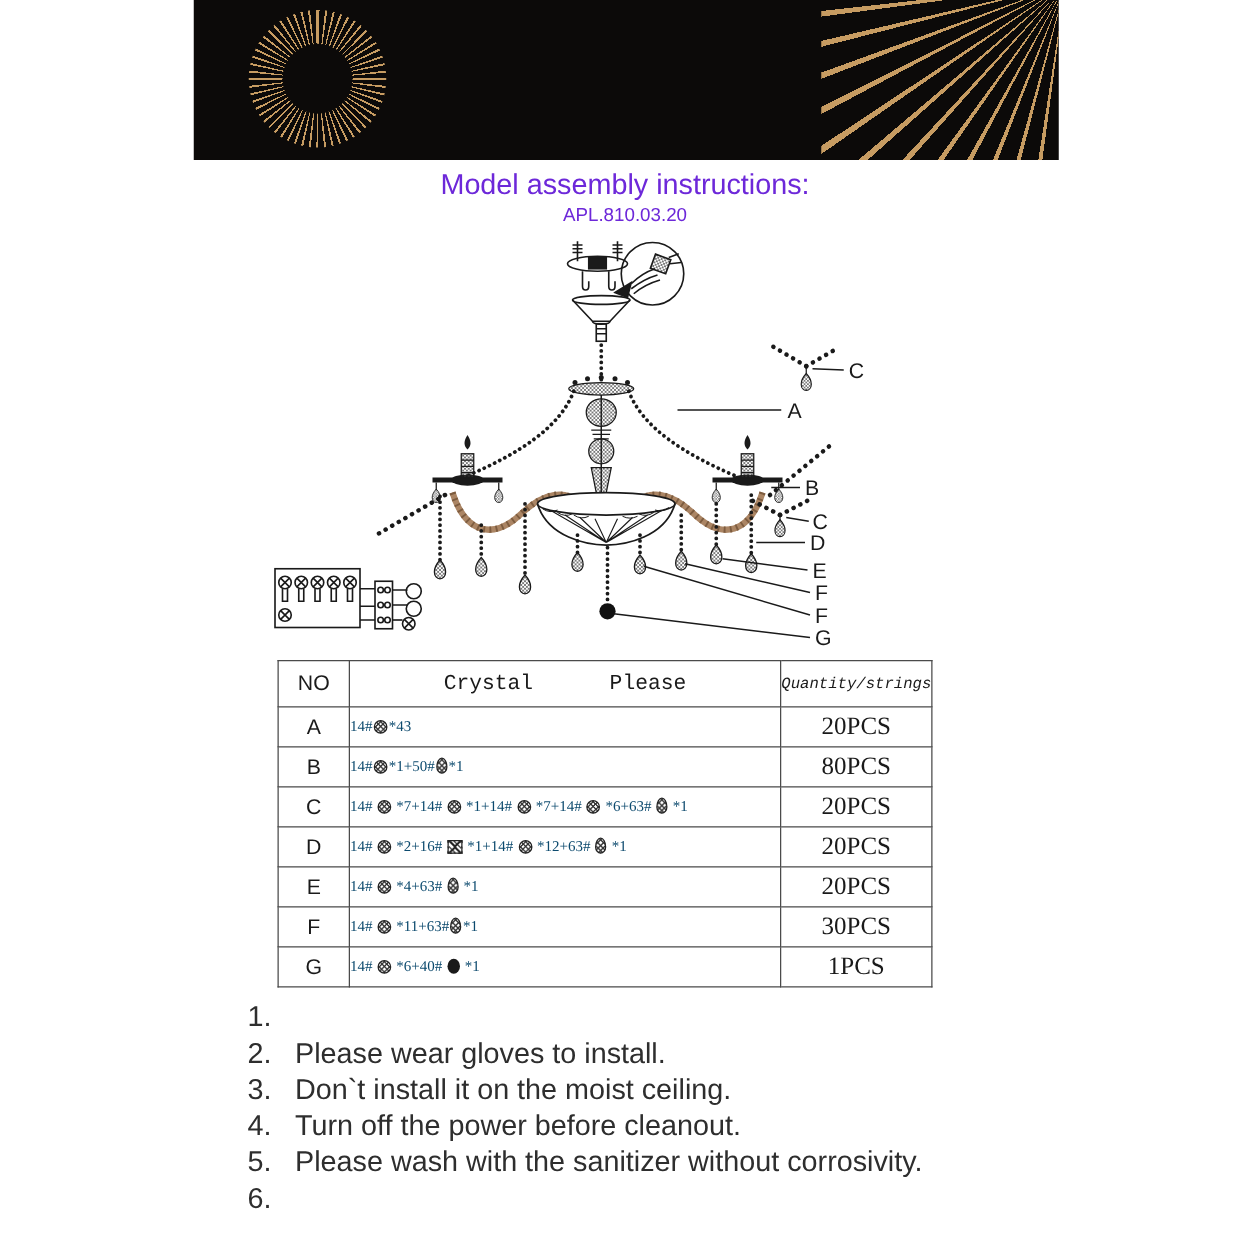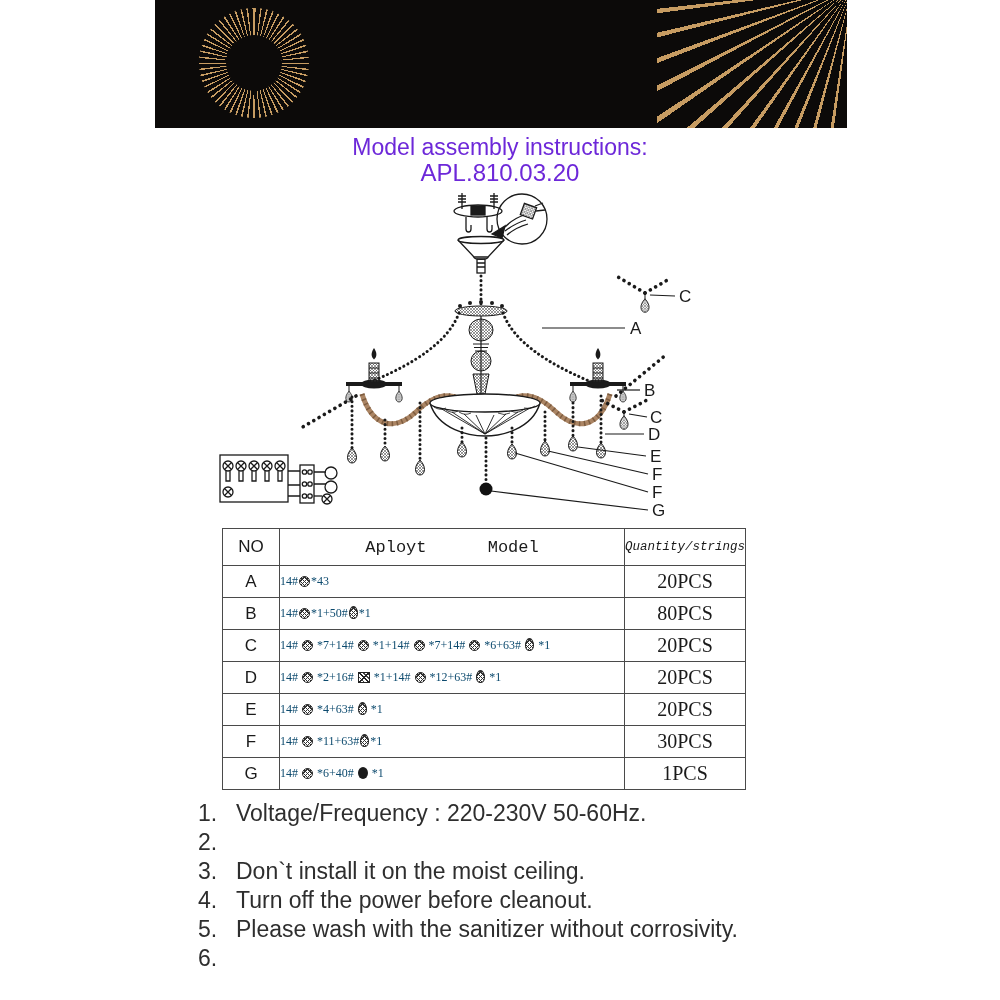--- a/index.html
+++ b/index.html
@@ -12,21 +12,21 @@
             background:repeating-conic-gradient(#c79c62 0deg 1.7deg,transparent 1.7deg 6.4deg);}
   .sunburst::after{content:"";position:absolute;inset:27px;background:#0c0a09;border-radius:50%;}
   .brand{position:absolute;left:168px;top:34px;font-size:46px;letter-spacing:2px;color:#dcc096;
          font-family:"Liberation Sans",sans-serif;font-weight:400;}
   .fan-rays{position:absolute;right:0;top:0;width:190px;height:128px;
             background:repeating-conic-gradient(from 140deg at 103% -10%,#c79c62 0deg 1.3deg,transparent 1.3deg 6.8deg);}
 
   
   .title{position:absolute;left:0;top:134px;width:1000px;text-align:center;color:#6d28d9;}
   .title .l1{font-size:23px;line-height:26px;}
-  .title .l2{font-size:24px;line-height:26px;}
+  .title .l2{font-size:15px;line-height:26px;}
 
   
   .diagram{position:absolute;left:180px;top:183px;width:540px;height:345px;}
   .beads{stroke:#1a1a1a;stroke-width:3;fill:none;stroke-dasharray:0.1 4.5;stroke-linecap:round;}
   .beads2{stroke:#1a1a1a;stroke-width:3.6;fill:none;stroke-dasharray:0.1 6;stroke-linecap:round;}
   .ink{stroke:#1a1a1a;fill:none;stroke-width:1.3;}
   .leader{stroke:#1a1a1a;stroke-width:1.2;fill:none;}
   .rope1{stroke:#ab8564;stroke-width:5;fill:none;}
   .rope2{stroke:#7d5c3f;stroke-width:5;fill:none;stroke-dasharray:1.5 3.5;}
   .lbl{font-family:"Liberation Sans",sans-serif;font-size:17px;fill:#1a1a1a;}
@@ -264,21 +264,21 @@
     <text class="lbl" x="650" y="462">E</text>
     <text class="lbl" x="652" y="480">F</text>
     <text class="lbl" x="652" y="498">F</text>
     <text class="lbl" x="652" y="516">G</text>
   </svg>
 
   <table class="crystal-table">
     <tbody>
       <tr class="hdr-row">
         <th class="col-no hdr-no">NO</th>
-        <th class="col-model hdr-model">Aployt      Model</th>
+        <th class="col-model hdr-model">Crystal      Please</th>
         <th class="col-qty hdr-qty">Quantity/strings</th>
       </tr>
       <tr class="data-row">
         <td class="col-no cell-no">A</td>
         <td class="col-model cell-model">14#<span class="ic ic-b"></span>*43</td>
         <td class="col-qty cell-qty">20PCS</td>
       </tr>
       <tr class="data-row">
         <td class="col-no cell-no">B</td>
         <td class="col-model cell-model">14#<span class="ic ic-b"></span>*1+50#<span class="ic ic-d"></span>*1</td>
@@ -308,24 +308,24 @@
         <td class="col-no cell-no">G</td>
         <td class="col-model cell-model">14# <span class="ic ic-b"></span> *6+40# <span class="ic ic-k"></span> *1</td>
         <td class="col-qty cell-qty">1PCS</td>
       </tr>
     </tbody>
   </table>
 
   <div class="instructions">
     <div class="instr-line">
       <span class="instr-num">1.</span>
-      <span class="instr-text">Voltage/Frequency : 220-230V 50-60Hz.</span>
     </div>
     <div class="instr-line">
       <span class="instr-num">2.</span>
+      <span class="instr-text">Please wear gloves to install.</span>
     </div>
     <div class="instr-line">
       <span class="instr-num">3.</span>
       <span class="instr-text">Don`t install it on the moist ceiling.</span>
     </div>
     <div class="instr-line">
       <span class="instr-num">4.</span>
       <span class="instr-text">Turn off the power before cleanout.</span>
     </div>
     <div class="instr-line">

